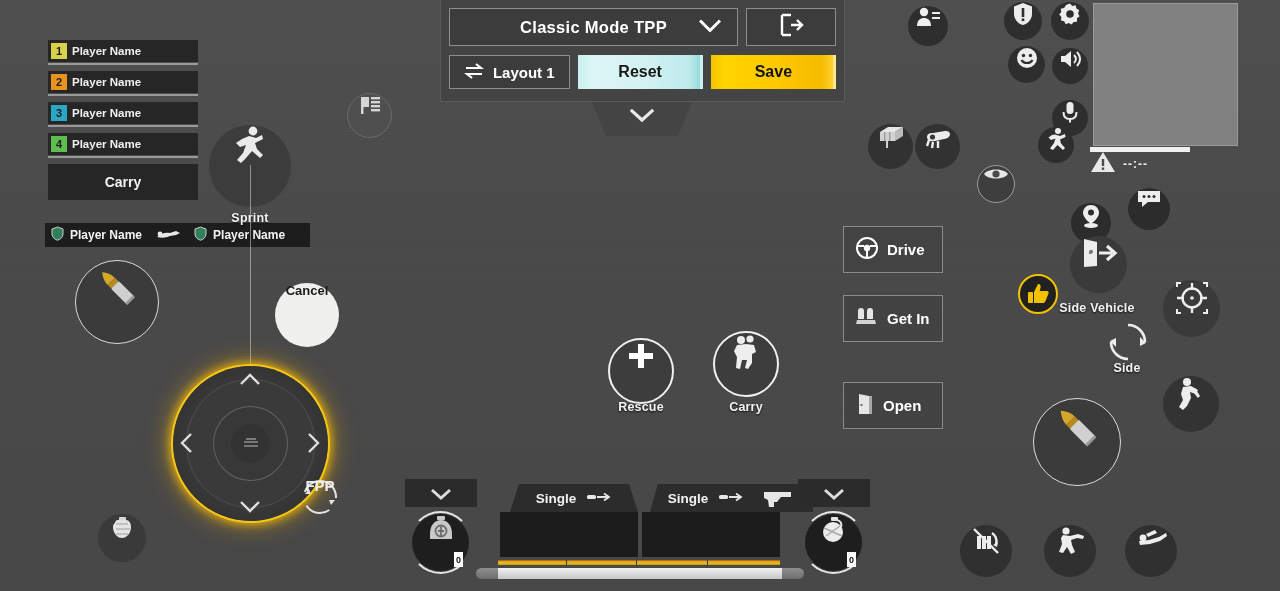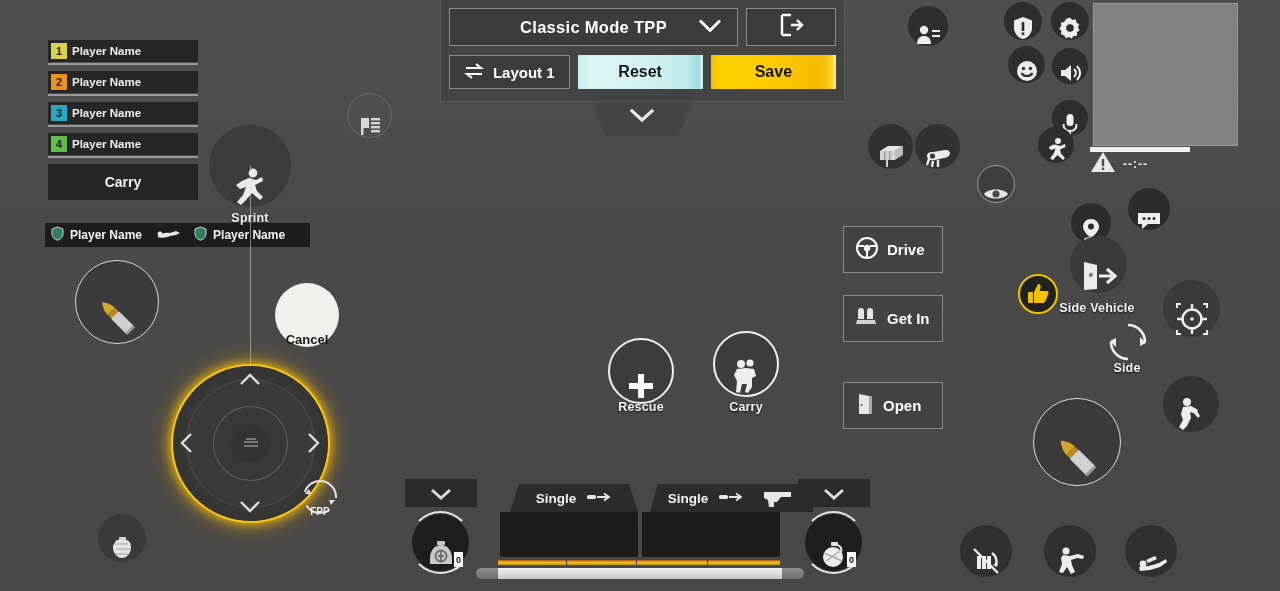--- a/index.html
+++ b/index.html
@@ -18,21 +18,21 @@
       #4b4b4b;
     overflow: hidden;
   }
   .abs { position: absolute; }
 
   
   .circ {
     position: absolute;
     border-radius: 50%;
     background: #3a3a3a;
-    display: flex; align-items: flex-end; justify-content: center;
+    display: flex; align-items: flex-start; justify-content: center;
     color: #e8e8e8;
   }
   .circ svg { display: block; }
   .ctrl-label {
     position: absolute;
     left: 50%;
     transform: translateX(-50%);
     color: #f2f2f2;
     font-size: 12.5px;
     font-weight: bold;
@@ -403,21 +403,21 @@
         </svg>
     </span>
   </div>
 
   <div class="circ" style="left:300px;top:477px;width:40px;height:40px;background:transparent;">
     <svg width="40" height="40" viewBox="0 0 40 40" style="position:absolute">
       <path d="M20 4 A16 16 0 0 1 36 20 A16 16 0 0 1 20 36 A16 16 0 0 1 4 20 A16 16 0 0 1 20 4" stroke="#e2e2e2" stroke-width="2" fill="none" stroke-dasharray="26 14"></path>
       <path d="M9 12 L5 17 L11 17 Z" fill="#e2e2e2"></path>
       <path d="M31 28 L35 23 L29 23 Z" fill="#e2e2e2"></path>
     </svg>
-    <span style="color:#f0f0f0;font-size:10px;font-weight:bold;position:relative">FPP</span>
+    <span style="color:#f0f0f0;font-size:15px;font-weight:bold;position:relative">FPP</span>
   </div>
 
   <div class="circ" style="left:98px;top:514px;width:48px;height:48px;background:#3a3a3a;">
     <span>
       <svg width="28" height="28" viewBox="0 0 28 28">
         <rect x="11" y="3" width="7" height="4" rx="1" fill="#d8d8d8"></rect>
         <path d="M7 9 C7 6.5 9 6 11 6 L18 6 C21 6 23 9 23 13 C23 19 19 24 14 24 C9 24 5 19 5 13 C5 11 6 9.6 7 9 Z" fill="#e4e4e4"></path>
         <path d="M8 10 L20 10 M8 15 L22 15 M8 20 L20 20" stroke="#9e9e9e" stroke-width="1.1"></path>
       </svg>
     </span>

